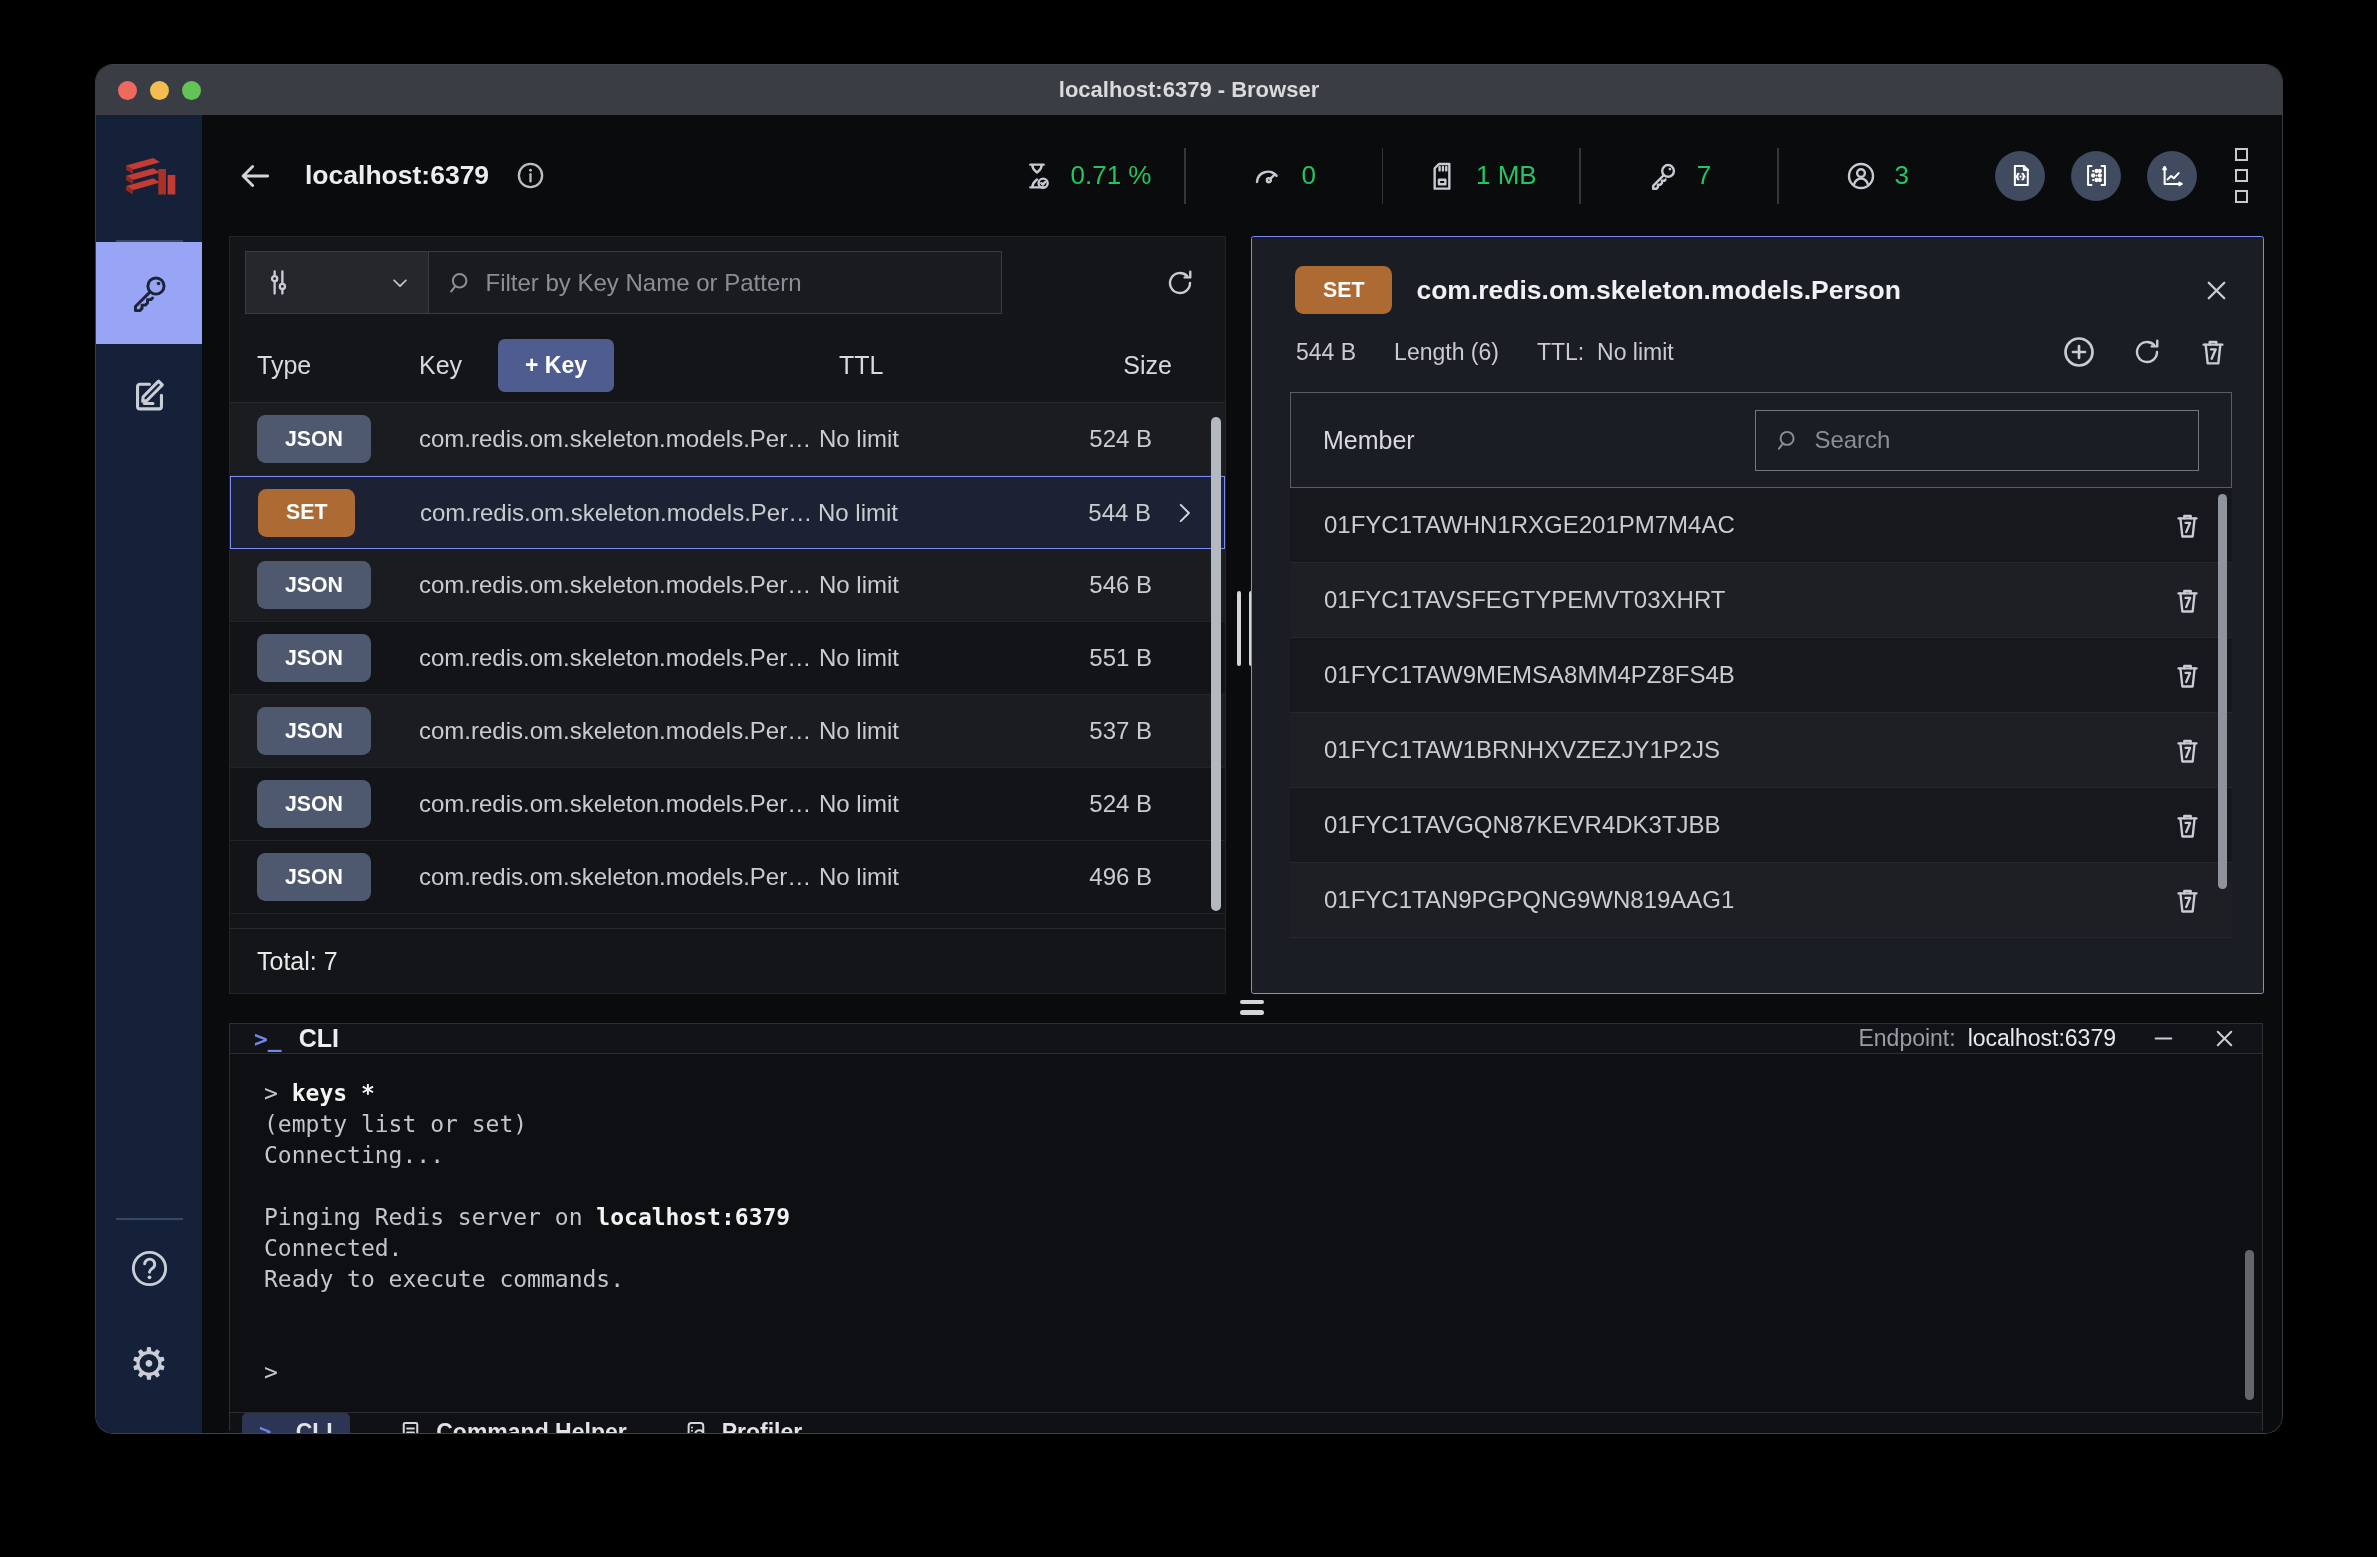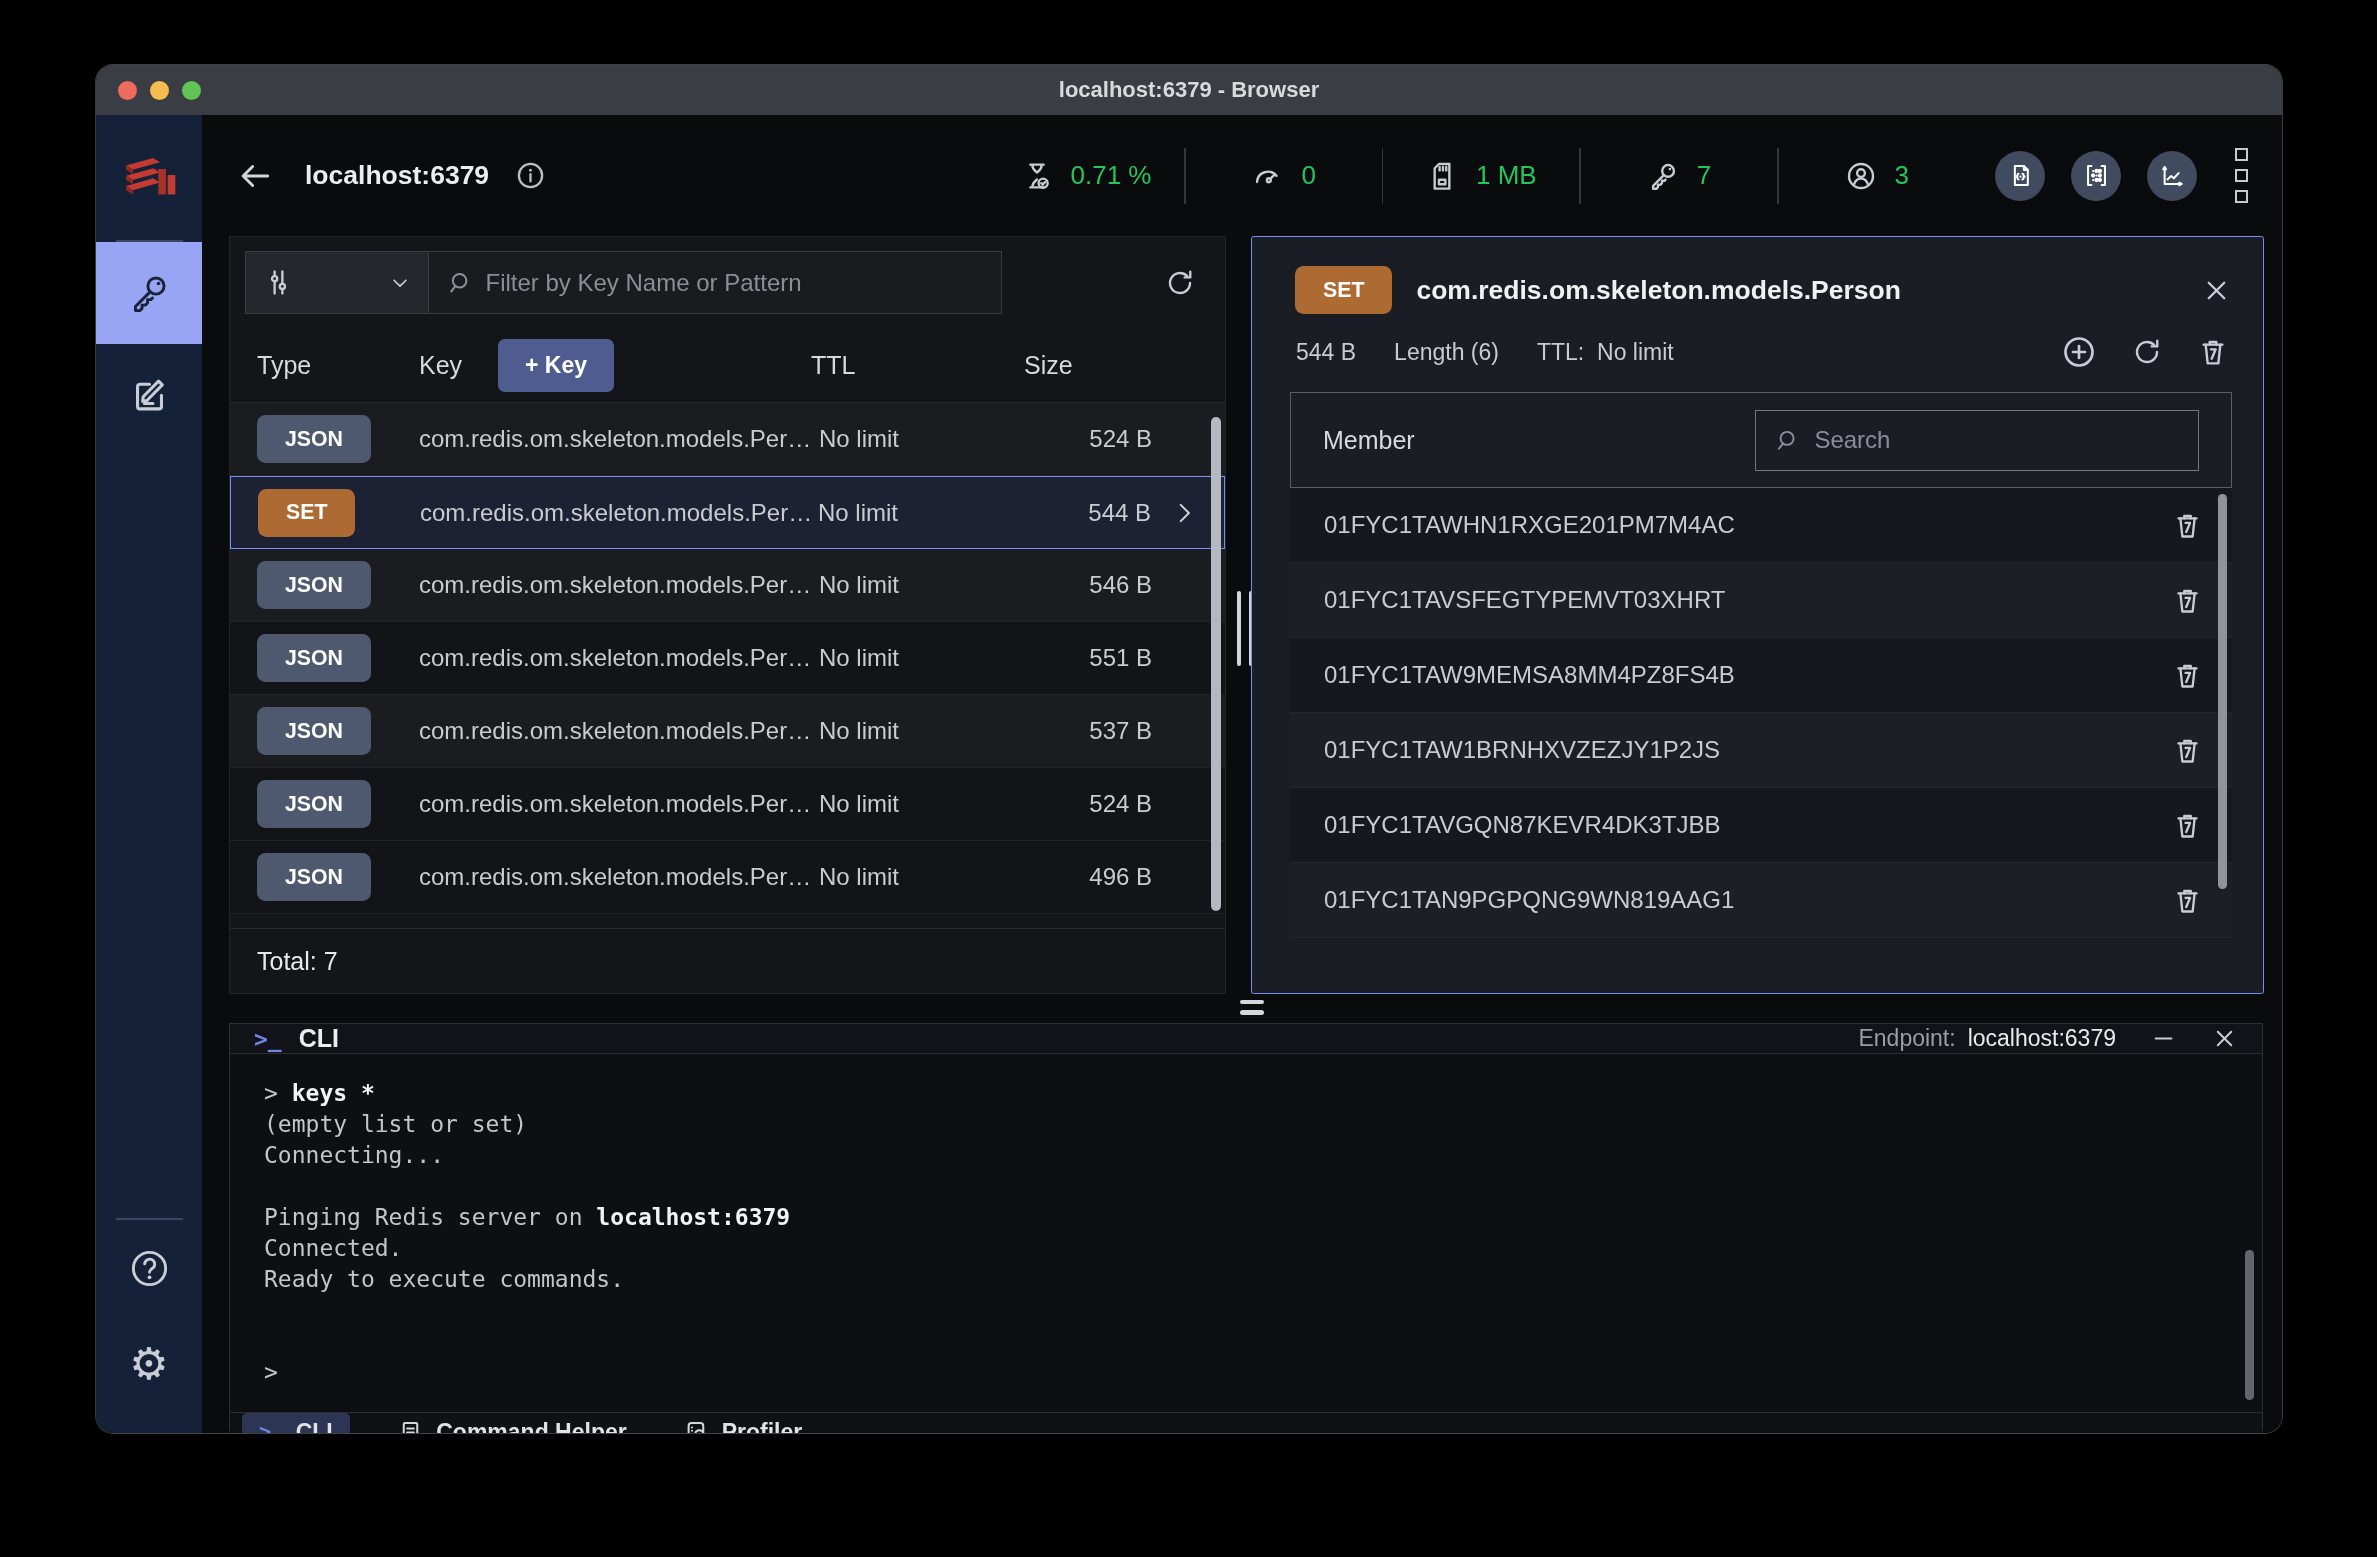--- a/index.html
+++ b/index.html
@@ -65,21 +65,21 @@
   .search-box input{flex:1;background:transparent;border:none;outline:none;color:#d6d7da;font-size:24px;font-family:inherit;}
   .search-box input::placeholder{color:#8b8e96;}
   .refresh-btn{margin-left:auto;margin-right:13.7px;color:#c8ccd4;}
 
   .cols{display:flex;align-items:center;height:75px;padding:0 27px;border-bottom:0.9px solid #27282c;color:#d8d9dc;font-size:25px;}
   .c-type{width:162px;}
   .c-keylabel{width:67px;}
   .add-key-btn{width:116px;height:53px;border-radius:6.8px;background:#4e5c8f;color:#fff;font-size:23px;font-weight:700;
     display:flex;align-items:center;justify-content:center;margin-left:12px;border:none;font-family:inherit;}
   .c-ttl{margin-left:auto;width:213px;}
-  .c-size{width:120px;margin-right:54px;}
+  .c-size{width:120px;text-align:right;margin-right:26px;}
 
   .rows{flex:1;position:relative;overflow:hidden;}
   .key-row{height:73px;display:flex;align-items:center;padding:0 27px;font-size:24px;color:#c9cbd0;background:#131418;border-bottom:1.7px solid #232428;}
   .key-row.alt{background:#1b1c20;}
   .key-row.selected{background:#1c2134;border:1.7px solid var(--accent);}
   .badge{min-width:72px;height:48px;border-radius:8.5px;display:inline-flex;align-items:center;justify-content:center;
     font-size:21.3px;font-weight:600;color:#fff;padding:0 28px;}
   .badge-json{background:var(--badge-json);}
   .badge-set{background:var(--badge-set);min-width:56px;}
   .kr-type{width:162px;}

